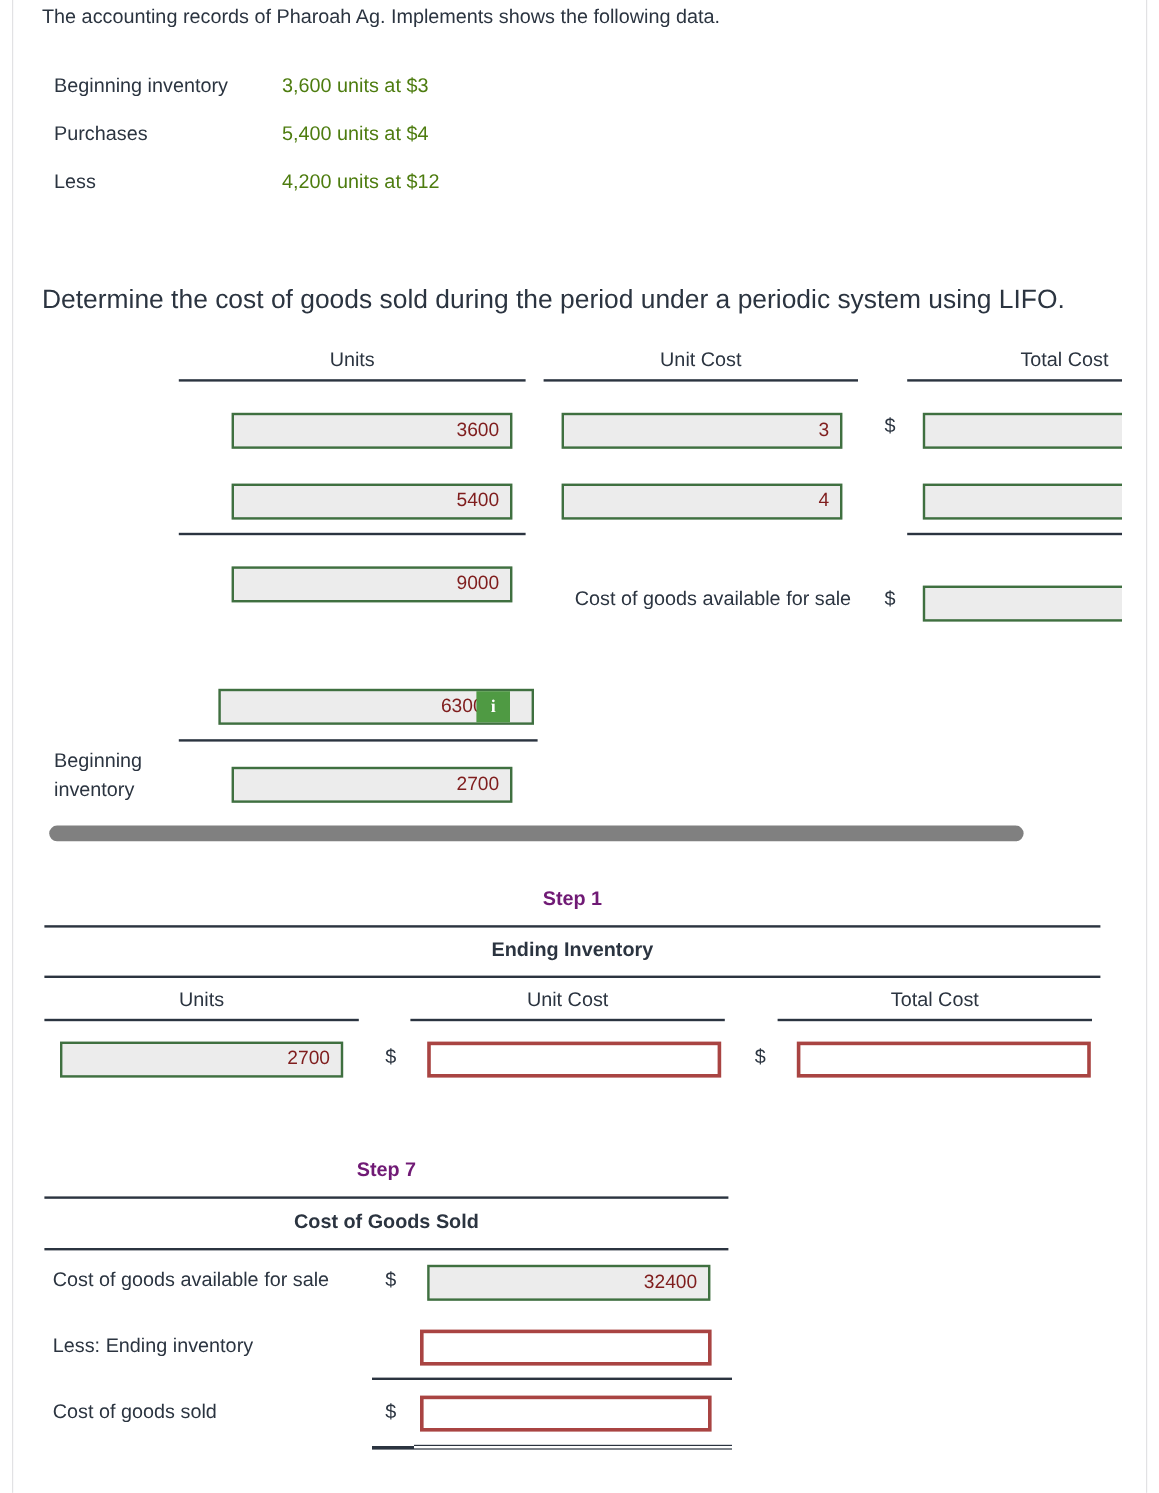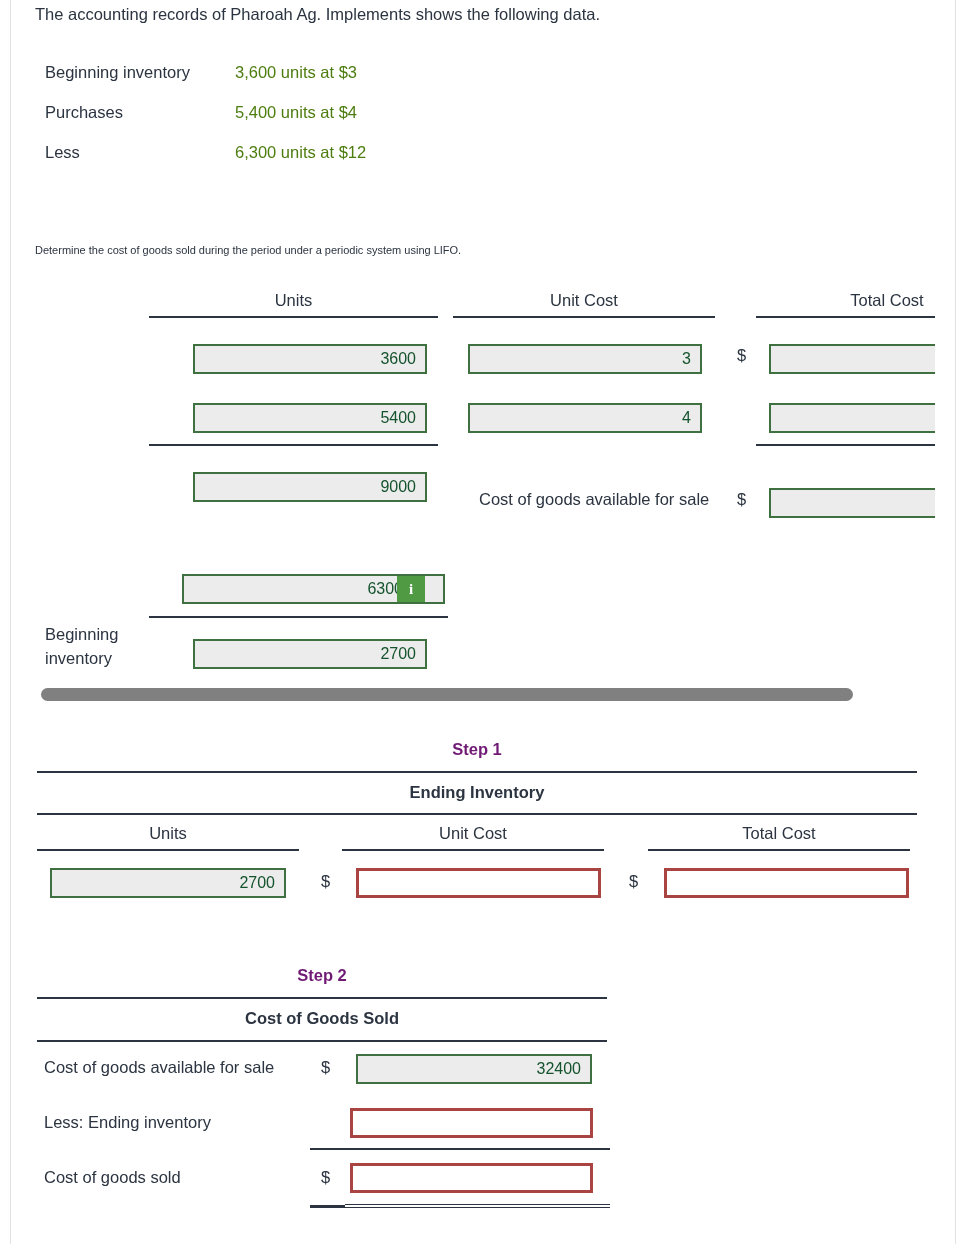--- a/index.html
+++ b/index.html
@@ -31,21 +31,21 @@
     font-size: 16.5px; line-height: 24px;
     color: #2b3440; white-space: nowrap;
   }
   .facts { position: absolute; left: 34px; top: 52px; }
   .fact-row { display: flex; height: 40px; align-items: center; }
   .fact-label { width: 190px; font-size: 16.5px; color: #2b3440; }
   .fact-value { font-size: 16.5px; color: #4d7c0f; white-space: nowrap; }
 
   .question {
     position: absolute; left: 24px; top: 238px;
-    font-size: 11px; line-height: 24px;
+    font-size: 22px; line-height: 24px;
     color: #2b3440; white-space: nowrap;
   }
 
   
   .scroll-region {
     position: absolute; left: 0; top: 286px;
     width: 924px; height: 396px;
     overflow: hidden;
   }
   .scroll-inner { position: relative; width: 1120px; height: 396px; }
@@ -66,21 +66,21 @@
     font-size: 16.5px; line-height: 24px;
     color: #2b3440; width: 120px;
   }
 
   .fld {
     position: absolute;
     height: 30px;
     border: 2px solid #3f7040;
     background: #ececec;
     font-size: 16px;
-    color: #14532d;
+    color: #7f1d1d;
     text-align: right;
     line-height: 26px;
     padding-right: 9px;
     font-family: "Liberation Sans", sans-serif;
   }
   .fld.red {
     border: 3px solid #a94442;
     background: #ffffff;
     color: #2b3440;
   }
@@ -169,21 +169,21 @@
     <div class="fact-row">
       <div class="fact-label">Beginning inventory</div>
       <div class="fact-value">3,600 units at $3</div>
     </div>
     <div class="fact-row">
       <div class="fact-label">Purchases</div>
       <div class="fact-value">5,400 units at $4</div>
     </div>
     <div class="fact-row">
       <div class="fact-label">Less</div>
-      <div class="fact-value">6,300 units at $12</div>
+      <div class="fact-value">4,200 units at $12</div>
     </div>
   </div>
 
   <div class="question">Determine the cost of goods sold during the period under a periodic system using LIFO.</div>
 
   <div class="scroll-region">
     <div class="scroll-inner">
 
       <div class="col-head ch-units">Units</div>
       <div class="col-head ch-unitcost">Unit Cost</div>
@@ -229,21 +229,21 @@
   <div class="s-col-head" style="left:26px; top:824px; width:262px;">Units</div>
   <div class="s-col-head" style="left:331px; top:824px; width:262px;">Unit Cost</div>
   <div class="s-col-head" style="left:637px; top:824px; width:262px;">Total Cost</div>
 
   <div class="fld" style="left:39px; top:868px; width:236px;">2700</div>
   <div class="dollar" style="left:310px; top:872px;">$</div>
   <div class="fld red" style="left:345px; top:868px; width:245px;"></div>
   <div class="dollar" style="left:618px; top:872px;">$</div>
   <div class="fld red" style="left:653px; top:868px; width:245px;"></div>
 
-  <div class="step-title" style="left:26px; top:966px; width:570px;">Step 2</div>
+  <div class="step-title" style="left:26px; top:966px; width:570px;">Step 7</div>
   <div class="s-rule" style="left:26px; top:997px; width:570px;"></div>
   <div class="step-sub" style="left:26px; top:1009px; width:570px;">Cost of Goods Sold</div>
   <div class="s-rule" style="left:26px; top:1040px; width:570px;"></div>
 
   <div class="s2-label" style="left:33px; top:1058px;">Cost of goods available for sale</div>
   <div class="dollar" style="left:310px; top:1058px;">$</div>
   <div class="fld" style="left:345px; top:1054px; width:236px;">32400</div>
 
   <div class="s2-label" style="left:33px; top:1113px;">Less: Ending inventory</div>
   <div class="fld red" style="left:339px; top:1108px; width:243px;"></div>

